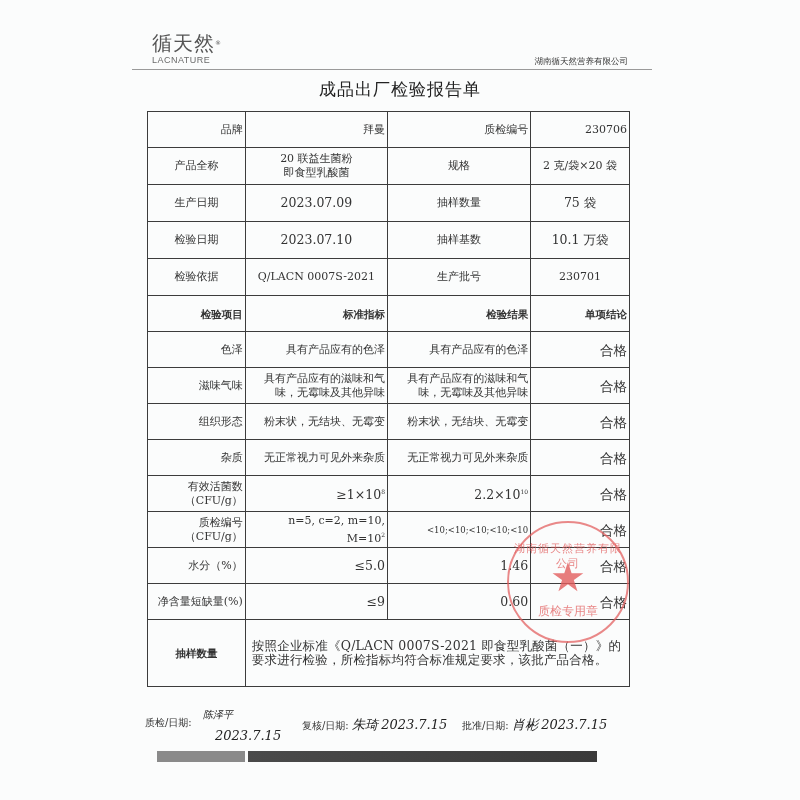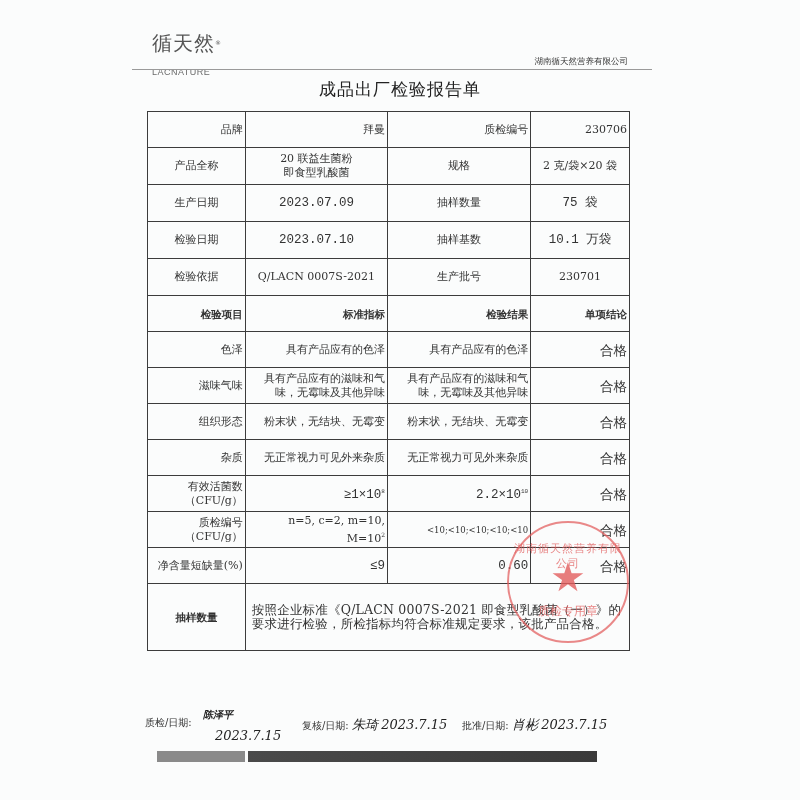--- a/index.html
+++ b/index.html
@@ -3,54 +3,54 @@
 <meta charset="utf-8">
 <style>
   html, body { margin:0; padding:0; }
   body {
     width:800px; height:800px; background:#fbfcfc; position:relative; overflow:hidden;
     font-family:"DejaVu Serif", serif; color:#2a2a2a;
   }
   .logo { position:absolute; left:152px; top:32px; }
   .logo-cn { font-family:"DejaVu Sans", sans-serif; font-size:20px; color:#555; letter-spacing:1px; line-height:22px; }
   .logo-cn sup { font-size:6px; vertical-align:top; }
-  .logo-en { font-family:"Liberation Sans", sans-serif; font-size:9px; color:#6a6a6a; letter-spacing:0.5px; line-height:10px; margin-top:13px; }
+  .logo-en { font-family:"Liberation Sans", sans-serif; font-size:9px; color:#6a6a6a; letter-spacing:0.5px; line-height:10px; margin-top:1px; }
   .company { position:absolute; right:172px; top:56px; font-family:"DejaVu Sans", sans-serif; font-size:8.5px; color:#333; }
   .header-rule { position:absolute; left:132px; right:148px; top:69px; height:1px; background:#9a9a9a; }
   .doc-title { position:absolute; left:0; right:0; top:78px; text-align:center; font-family:"DejaVu Sans", sans-serif; font-size:17px; color:#222; letter-spacing:1px; }
 
   table.report {
     position:absolute; left:147px; top:111px; width:483px;
     border-collapse:collapse; table-layout:fixed;
     font-size:11px; color:#333;
   }
   table.report td { border:1.3px solid #3c3c3c; text-align:center; vertical-align:middle; padding:0 2px; line-height:14px; }
   .c1 { width:97px; } .c2 { width:141px; } .c3 { width:142px; } .c4 { width:98px; }
   tr.r38 td { height:36px; }
   tr.r37 td { height:35px;text-align:right; }
   .hd { font-weight:bold; font-family:"DejaVu Sans", sans-serif; font-size:10.5px; }
   .pass { font-size:13.5px; font-family:"DejaVu Sans", sans-serif; }
-  .big { font-size:12.5px;font-family:Liberation Mono, monospace; }
+  .big { font-size:12.5px; }
   .sm { font-size:8.5px; white-space:nowrap; }
   sup { font-size:6px; }
   .concl-text { text-align:left !important; font-size:12.5px; line-height:30px; padding:2px 6px !important; letter-spacing:0.2px; }
   tr.concl td { height:62px; }
 
   .stamp {
     position:absolute; left:507px; top:521px; width:118px; height:118px; border-radius:50%;
     border:2.5px solid rgba(226,92,92,0.72); pointer-events:none;
   }
   .stamp-top { position:absolute; left:0; right:0; top:18px; text-align:center; color:rgba(226,92,92,0.75); font-family:"DejaVu Sans", sans-serif; font-size:11px; letter-spacing:1px; }
   .stamp-star { position:absolute; left:0; right:0; top:34px; text-align:center; color:rgba(226,92,92,0.8); font-size:40px; line-height:40px; }
   .stamp-bottom { position:absolute; left:0; right:0; top:80px; text-align:center; color:rgba(226,92,92,0.75); font-family:"DejaVu Sans", sans-serif; font-size:12px; }
 
   .sign-row { position:absolute; top:716px; font-family:"DejaVu Sans", sans-serif; font-size:10px; color:#333; }
   .hand { font-family:"DejaVu Serif", serif; font-style:italic; color:#222; font-size:13px; }
   .s1 { left:145px; }
-  .s1 .hand-name { position:absolute; left:58px; top:-8px; white-space:nowrap; font-size:10px;font-weight:bold; }
+  .s1 .hand-name { position:absolute; left:58px; top:-8px; white-space:nowrap; font-size:10px; }
   .s1 .hand-date { position:absolute; left:70px; top:12px; white-space:nowrap; }
   .s2 { left:302px; white-space:nowrap; }
   .s3 { left:462px; white-space:nowrap; }
   .footer-bar { position:absolute; left:157px; top:751px; width:440px; height:11px;
     background:linear-gradient(to right,#8a8a8a 0,#8a8a8a 88px,#fbfcfc 88px,#fbfcfc 91px,#4a4a4a 91px,#3a3a3a 100%); }
 </style>
 </head>
 <body>
 
 <div class="logo">
@@ -144,20 +144,26 @@
   <tr class="r37">
     <td>
           <div>质检编号</div>
           <div>（CFU/g）</div>
         </td>
     <td><span>n=5, c=2, m=10, M=10</span><sup>2</sup></td>
     <td class="sm">&lt;10;&lt;10;&lt;10;&lt;10;&lt;10</td>
     <td class="pass">合格</td>
   </tr>
   <tr class="r37">
+    <td>水分（%）</td>
+    <td class="big">≤5.0</td>
+    <td class="big">1.46</td>
+    <td class="pass">合格</td>
+  </tr>
+  <tr class="r37">
     <td>净含量短缺量(%)</td>
     <td class="big">≤9</td>
     <td class="big">0.60</td>
     <td class="pass">合格</td>
   </tr>
   <tr class="concl">
     <td class="hd">抽样数量</td>
     <td colspan="3" class="concl-text">按照企业标准《Q/LACN 0007S-2021 即食型乳酸菌（一）》的要求进行检验，所检指标均符合标准规定要求，该批产品合格。</td>
   </tr>
 </tbody>

